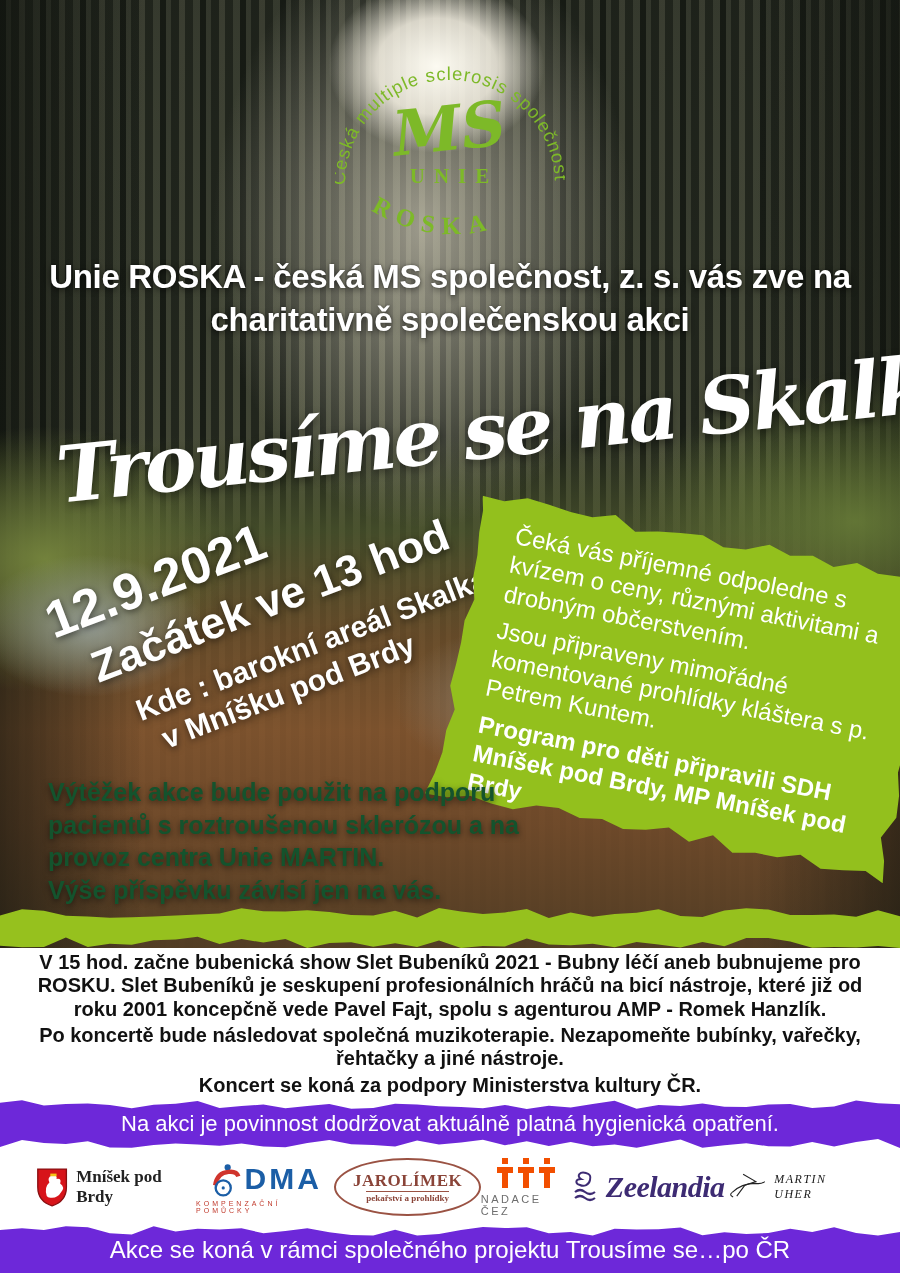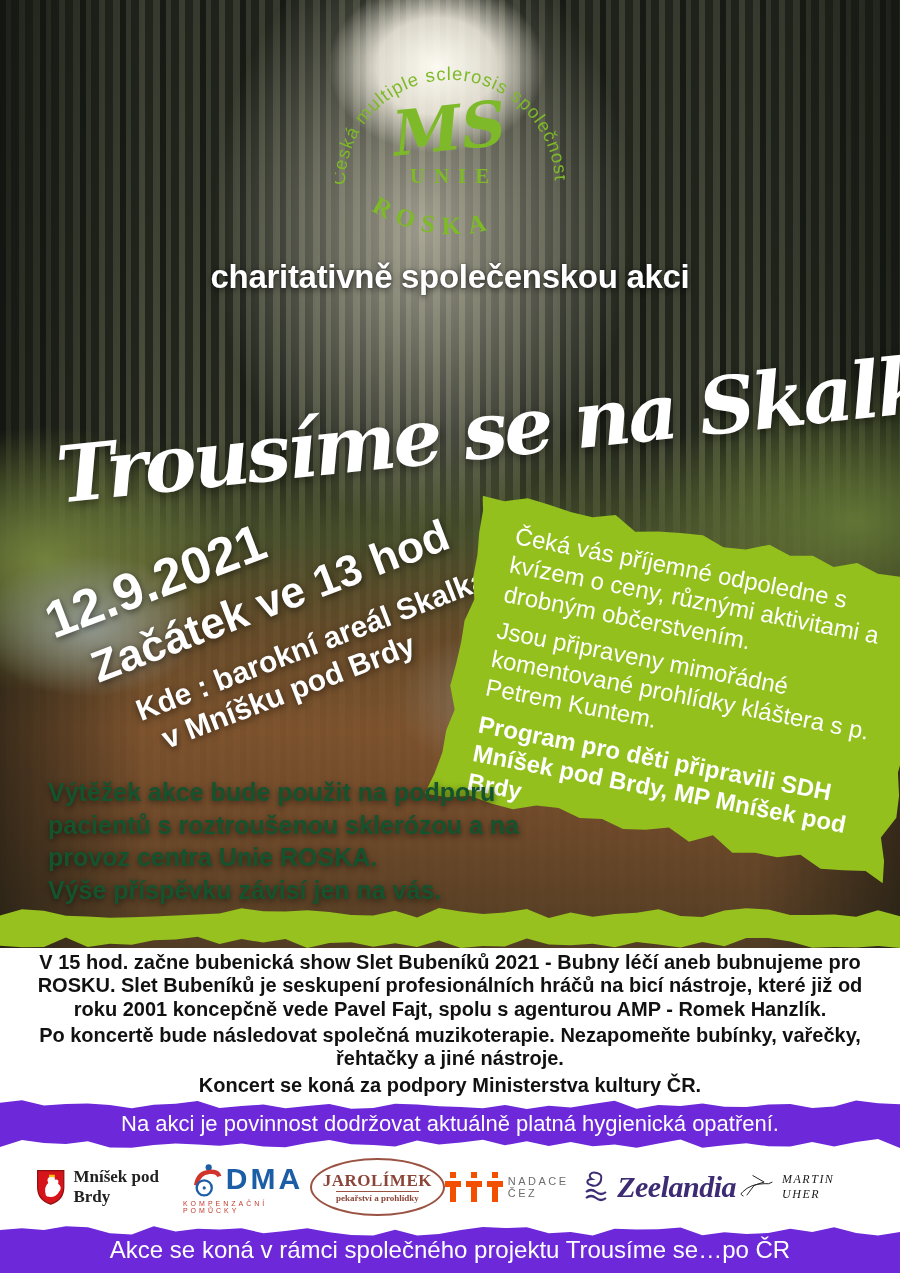--- a/index.html
+++ b/index.html
@@ -94,21 +94,21 @@
   .dma-top{display:flex;align-items:center;gap:4px;}
   .dma-word{font-size:30px;font-weight:bold;color:#1b5ea6;letter-spacing:3px;}
   .dma-sub{font-size:7px;color:#c0392b;letter-spacing:3px;margin-top:2px;}
   .jarolimek{
     width:150px;height:54px;border:2px solid #9a5243;border-radius:50%;
     display:flex;flex-direction:column;align-items:center;justify-content:center;
     color:#8a4438;font-family:"Liberation Serif",serif;
   }
   .jarolimek-word{font-size:17px;font-weight:bold;letter-spacing:.5px;}
   .jarolimek-sub{font-size:9px;font-weight:bold;border-top:1px solid #9a5243;padding-top:1px;}
-  .cez-wrap{display:flex;flex-direction:row;align-items:center;gap:5px;}
+  .cez-wrap{display:flex;flex-direction:column;align-items:center;gap:5px;}
   .cez-glyph{display:flex;gap:5px;}
   .cez-t{
     width:16px;height:30px;
     background-image:linear-gradient(#f24f00,#f24f00),linear-gradient(#f24f00,#f24f00),linear-gradient(#f24f00,#f24f00);
     background-size:6px 6px,16px 6px,6px 15px;
     background-position:50% 0,50% 9px,50% 100%;
     background-repeat:no-repeat;
   }
   .cez-label{font-size:11px;color:#6d6d6d;letter-spacing:2.5px;}
   .zeelandia-word{
@@ -143,20 +143,21 @@
       </text>
       <text class="logo-green" x="115" y="100" text-anchor="middle" font-size="62" font-weight="bold" font-style="italic" font-family="DejaVu Serif, serif" transform="rotate(-6 115 85)">MS</text>
       <text class="logo-green" x="119" y="133" text-anchor="middle" font-size="21" font-weight="bold" font-family="Liberation Serif, serif" letter-spacing="9">UNIE</text>
       <text class="logo-green" font-size="25" font-weight="bold" font-family="Liberation Serif, serif" letter-spacing="8">
         <textPath href="#arcRoska" startOffset="0">ROSKA</textPath>
       </text>
     </svg>
   </div>
 
   <div class="headline">
+    <div>Unie ROSKA - česká MS společnost, z. s. vás zve na</div>
     <div>charitativně společenskou akci</div>
   </div>
 
   <div class="script-title">Trousíme se na Skalku</div>
 
   <div class="left-info">
     <div class="li-date">12.9.2021</div>
     <div class="li-start">Začátek ve 13 hod</div>
     <div class="li-where">Kde : barokní areál Skalka</div>
     <div class="li-where2">v Mníšku pod Brdy</div>
@@ -164,21 +165,21 @@
 
   <div class="splash" style="clip-path: polygon(0px 7.8px, 22.4px 9px, 44.8px 1.8px, 67.1px 3.9px, 89.5px 7.1px, 111.9px 8.1px, 134.3px 1.3px, 156.7px 14.1px, 179px 9.4px, 201.4px 6.6px, 223.8px 4.6px, 246.2px 12.5px, 268.6px 10.5px, 291px 1.2px, 313.3px 8px, 335.7px 3.8px, 358.1px 10.8px, 380.5px 2.5px, 402.9px 9px, 425.2px 7.8px, 447.6px 2.8px, 470px 0.8px, 456.9px 22.3px, 456.4px 44.6px, 468.3px 66.9px, 463.8px 89.1px, 456.6px 111.4px, 467.4px 133.7px, 464.1px 156px, 462.3px 178.3px, 460.6px 200.6px, 466.1px 222.9px, 467.6px 245.1px, 456.2px 267.4px, 463.8px 289.7px, 466.7px 312px, 447.6px 303.2px, 425.2px 306.7px, 402.9px 309.5px, 380.5px 299.6px, 358.1px 306.4px, 335.7px 306.4px, 313.3px 310.7px, 291px 297.2px, 268.6px 308.2px, 246.2px 297.9px, 223.8px 304.5px, 201.4px 308.2px, 179px 302.4px, 156.7px 305.6px, 134.3px 299.9px, 111.9px 301.6px, 89.5px 309.8px, 67.1px 308.4px, 44.8px 304.8px, 22.4px 310.6px, 0px 311.2px, 5.8px 289.7px, 9.5px 267.4px, 9.1px 245.1px, 13.4px 222.9px, 4.5px 200.6px, 6.1px 178.3px, 6.9px 156px, 6.1px 133.7px, 11.7px 111.4px, 6.3px 89.1px, 6.2px 66.9px, 3.7px 44.6px, 3.3px 22.3px);">
     <p>Čeká vás příjemné odpoledne s kvízem o ceny, různými aktivitami a drobným občerstvením.</p>
     <p>Jsou připraveny mimořádné komentované prohlídky kláštera s p. Petrem Kuntem.</p>
     <p class="bold">Program pro děti připravili SDH Mníšek pod Brdy, MP Mníšek pod Brdy</p>
   </div>
 
   <div class="proceeds">
     <div>Výtěžek akce bude použit na podporu</div>
     <div>pacientů s roztroušenou sklerózou a na</div>
-    <div>provoz centra Unie ROSKA.</div>
+    <div>provoz centra Unie MARTIN.</div>
     <div>Výše příspěvku závisí jen na vás.</div>
   </div>
 
   <div class="sep-band" style="clip-path: polygon(0px 7.4px, 22px 1.3px, 43.9px 2.7px, 65.9px 7.7px, 87.8px 8.6px, 109.8px 9.7px, 131.7px 9.3px, 153.7px 8.6px, 175.6px 7.5px, 197.6px 6.4px, 219.5px 5.5px, 241.5px 0.2px, 263.4px 3.2px, 285.4px 3.6px, 307.3px 2.2px, 329.3px 3.9px, 351.2px 6.9px, 373.2px 7.4px, 395.1px 2.7px, 417.1px 9.6px, 439px 0.1px, 461px 3.6px, 482.9px 5.9px, 504.9px 4.4px, 526.8px 0.9px, 548.8px 9.9px, 570.7px 4.6px, 592.7px 8.7px, 614.6px 5.9px, 636.6px 4.7px, 658.5px 1.3px, 680.5px 7.9px, 702.4px 9px, 724.4px 2.6px, 746.3px 0.2px, 768.3px 1.5px, 790.2px 7.1px, 812.2px 7px, 834.1px 6.6px, 856.1px 8.7px, 878px 2.3px, 900px 8.3px, 900px 20px, 900px 40px, 878px 38px, 856.1px 39.6px, 834.1px 39px, 812.2px 39.7px, 790.2px 33.6px, 768.3px 30px, 746.3px 29.9px, 724.4px 38.3px, 702.4px 34.1px, 680.5px 39.4px, 658.5px 36.6px, 636.6px 34.1px, 614.6px 39.2px, 592.7px 35.7px, 570.7px 37.2px, 548.8px 36.4px, 526.8px 30.5px, 504.9px 38.4px, 482.9px 38px, 461px 40px, 439px 32.5px, 417.1px 39px, 395.1px 35.2px, 373.2px 38.7px, 351.2px 34.3px, 329.3px 35px, 307.3px 39.9px, 285.4px 30.9px, 263.4px 34.6px, 241.5px 31.1px, 219.5px 35.9px, 197.6px 28.8px, 175.6px 31.4px, 153.7px 32.3px, 131.7px 36.8px, 109.8px 35.7px, 87.8px 39.1px, 65.9px 29.4px, 43.9px 39px, 22px 39.2px, 0px 37.8px, 0px 20px);"></div>
 
   <div class="concert">
     <p>V 15 hod. začne bubenická show Slet Bubeníků 2021 - Bubny léčí aneb bubnujeme pro ROSKU. Slet Bubeníků je seskupení profesionálních hráčů na bicí nástroje, které již od roku 2001 koncepčně vede Pavel Fajt, spolu s agenturou AMP - Romek Hanzlík.</p>
     <p>Po koncertě bude následovat společná muzikoterapie. Nezapomeňte bubínky, vařečky, řehtačky a jiné nástroje.</p>
     <p>Koncert se koná za podpory Ministerstva kultury ČR.</p>
   </div>

